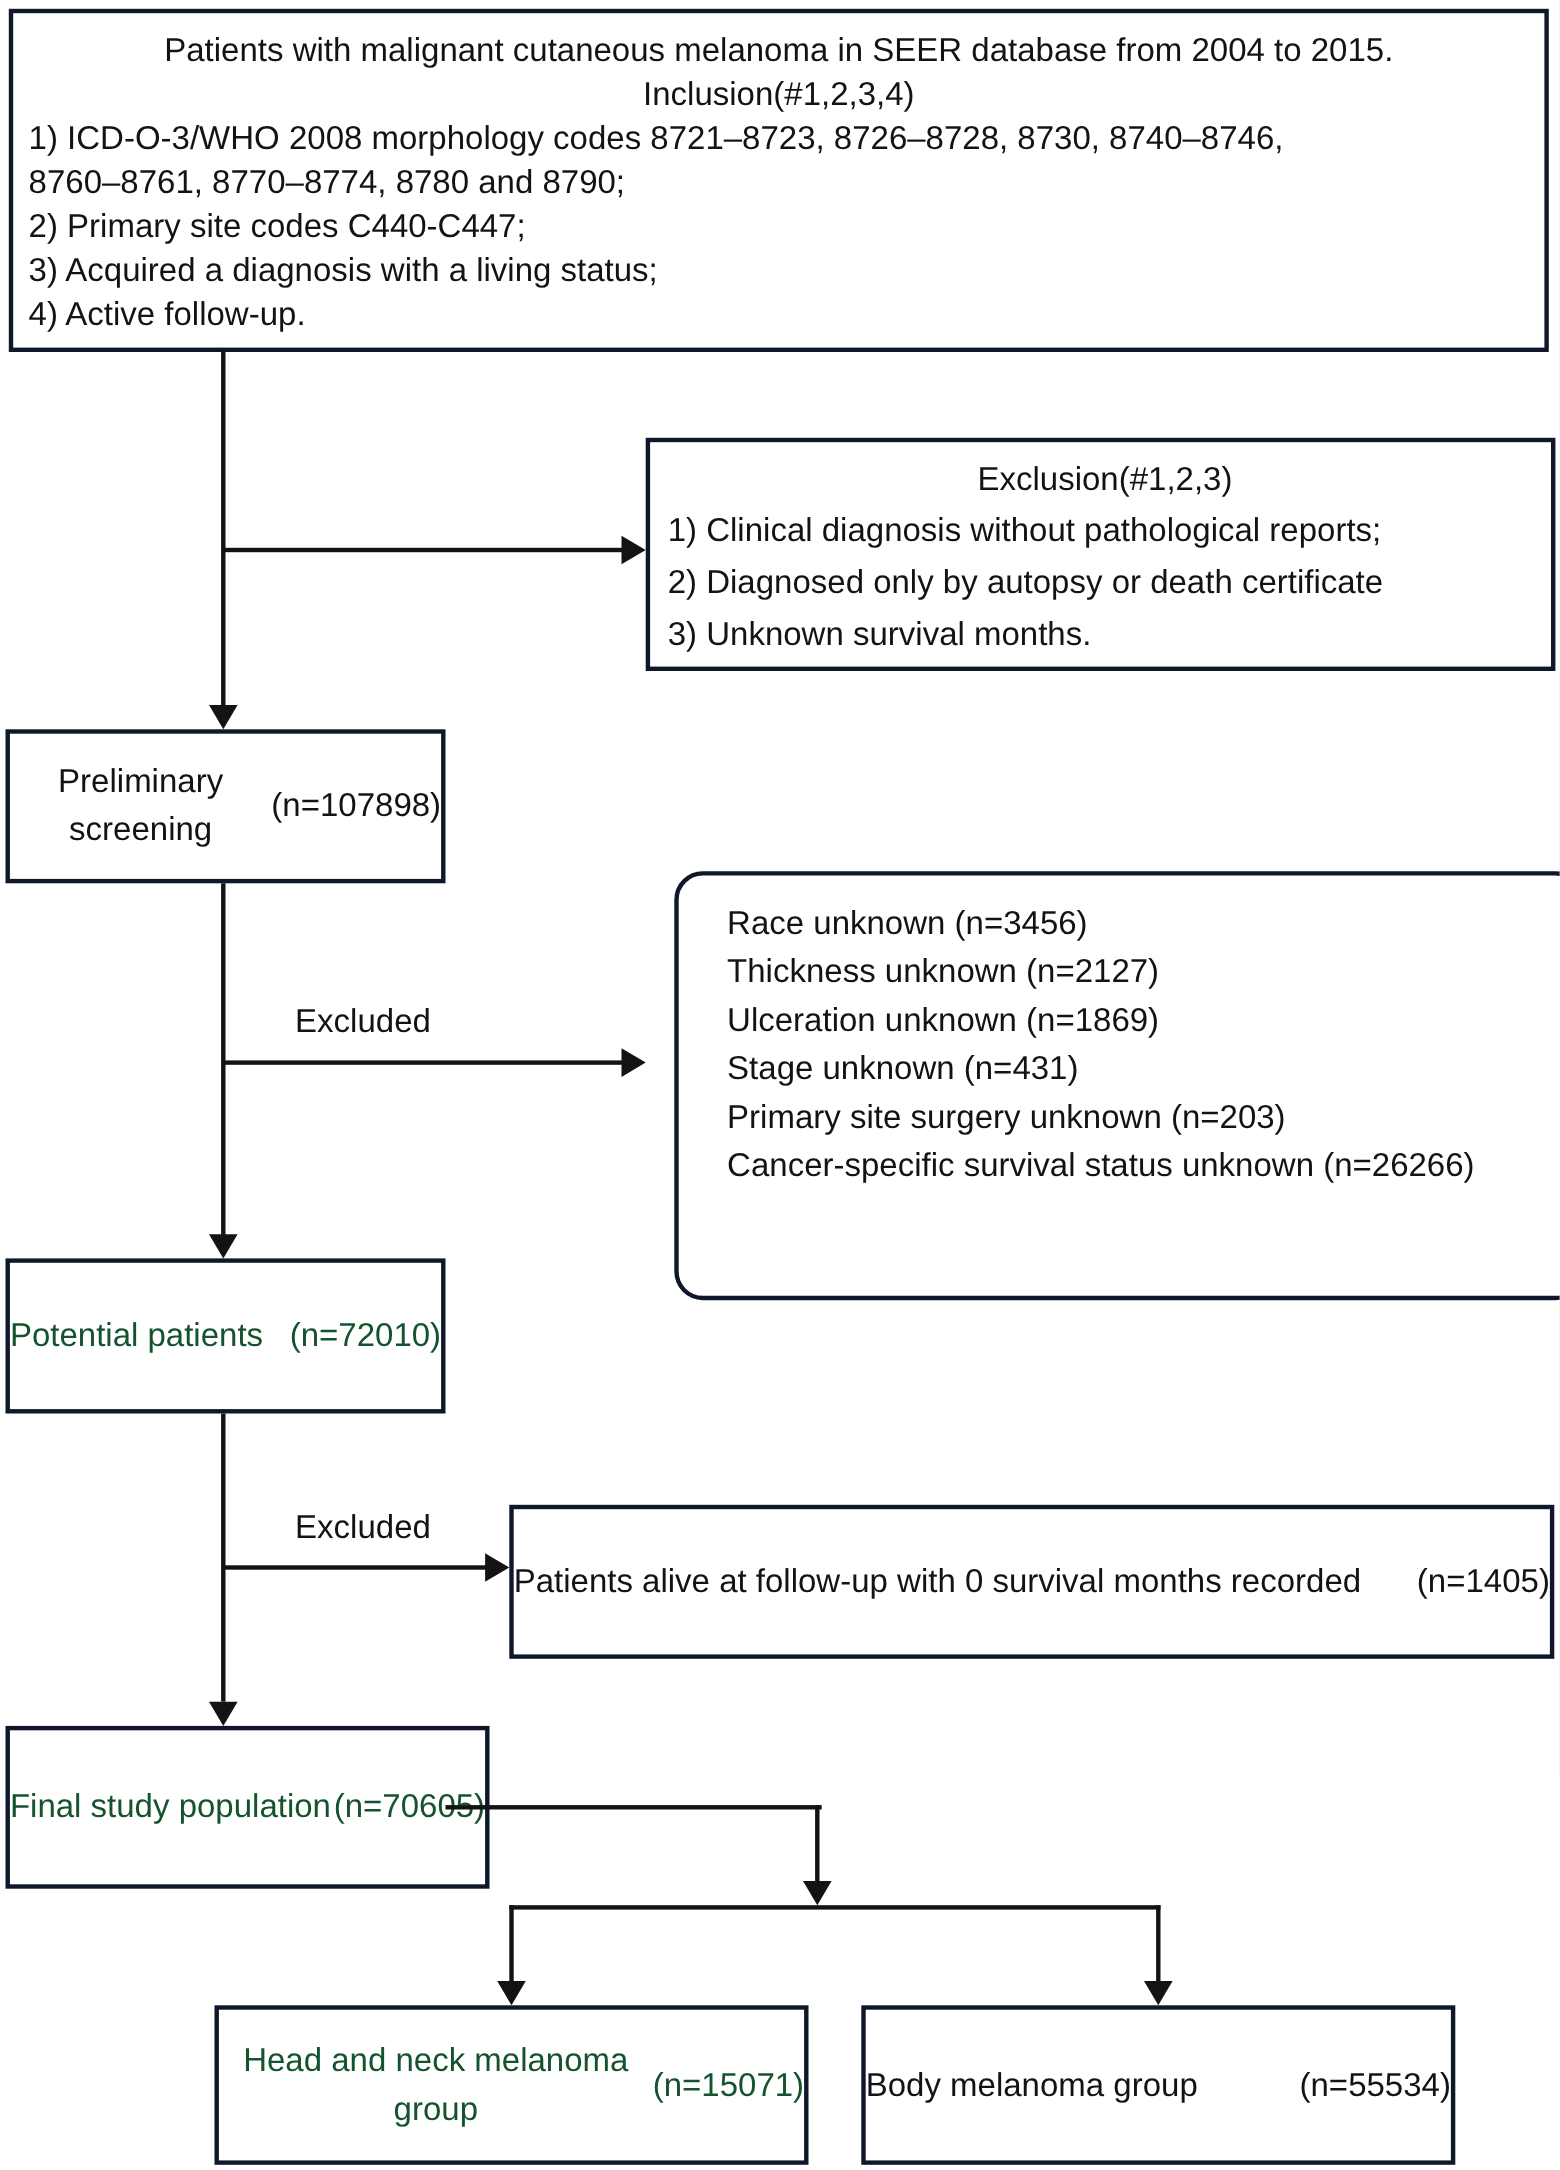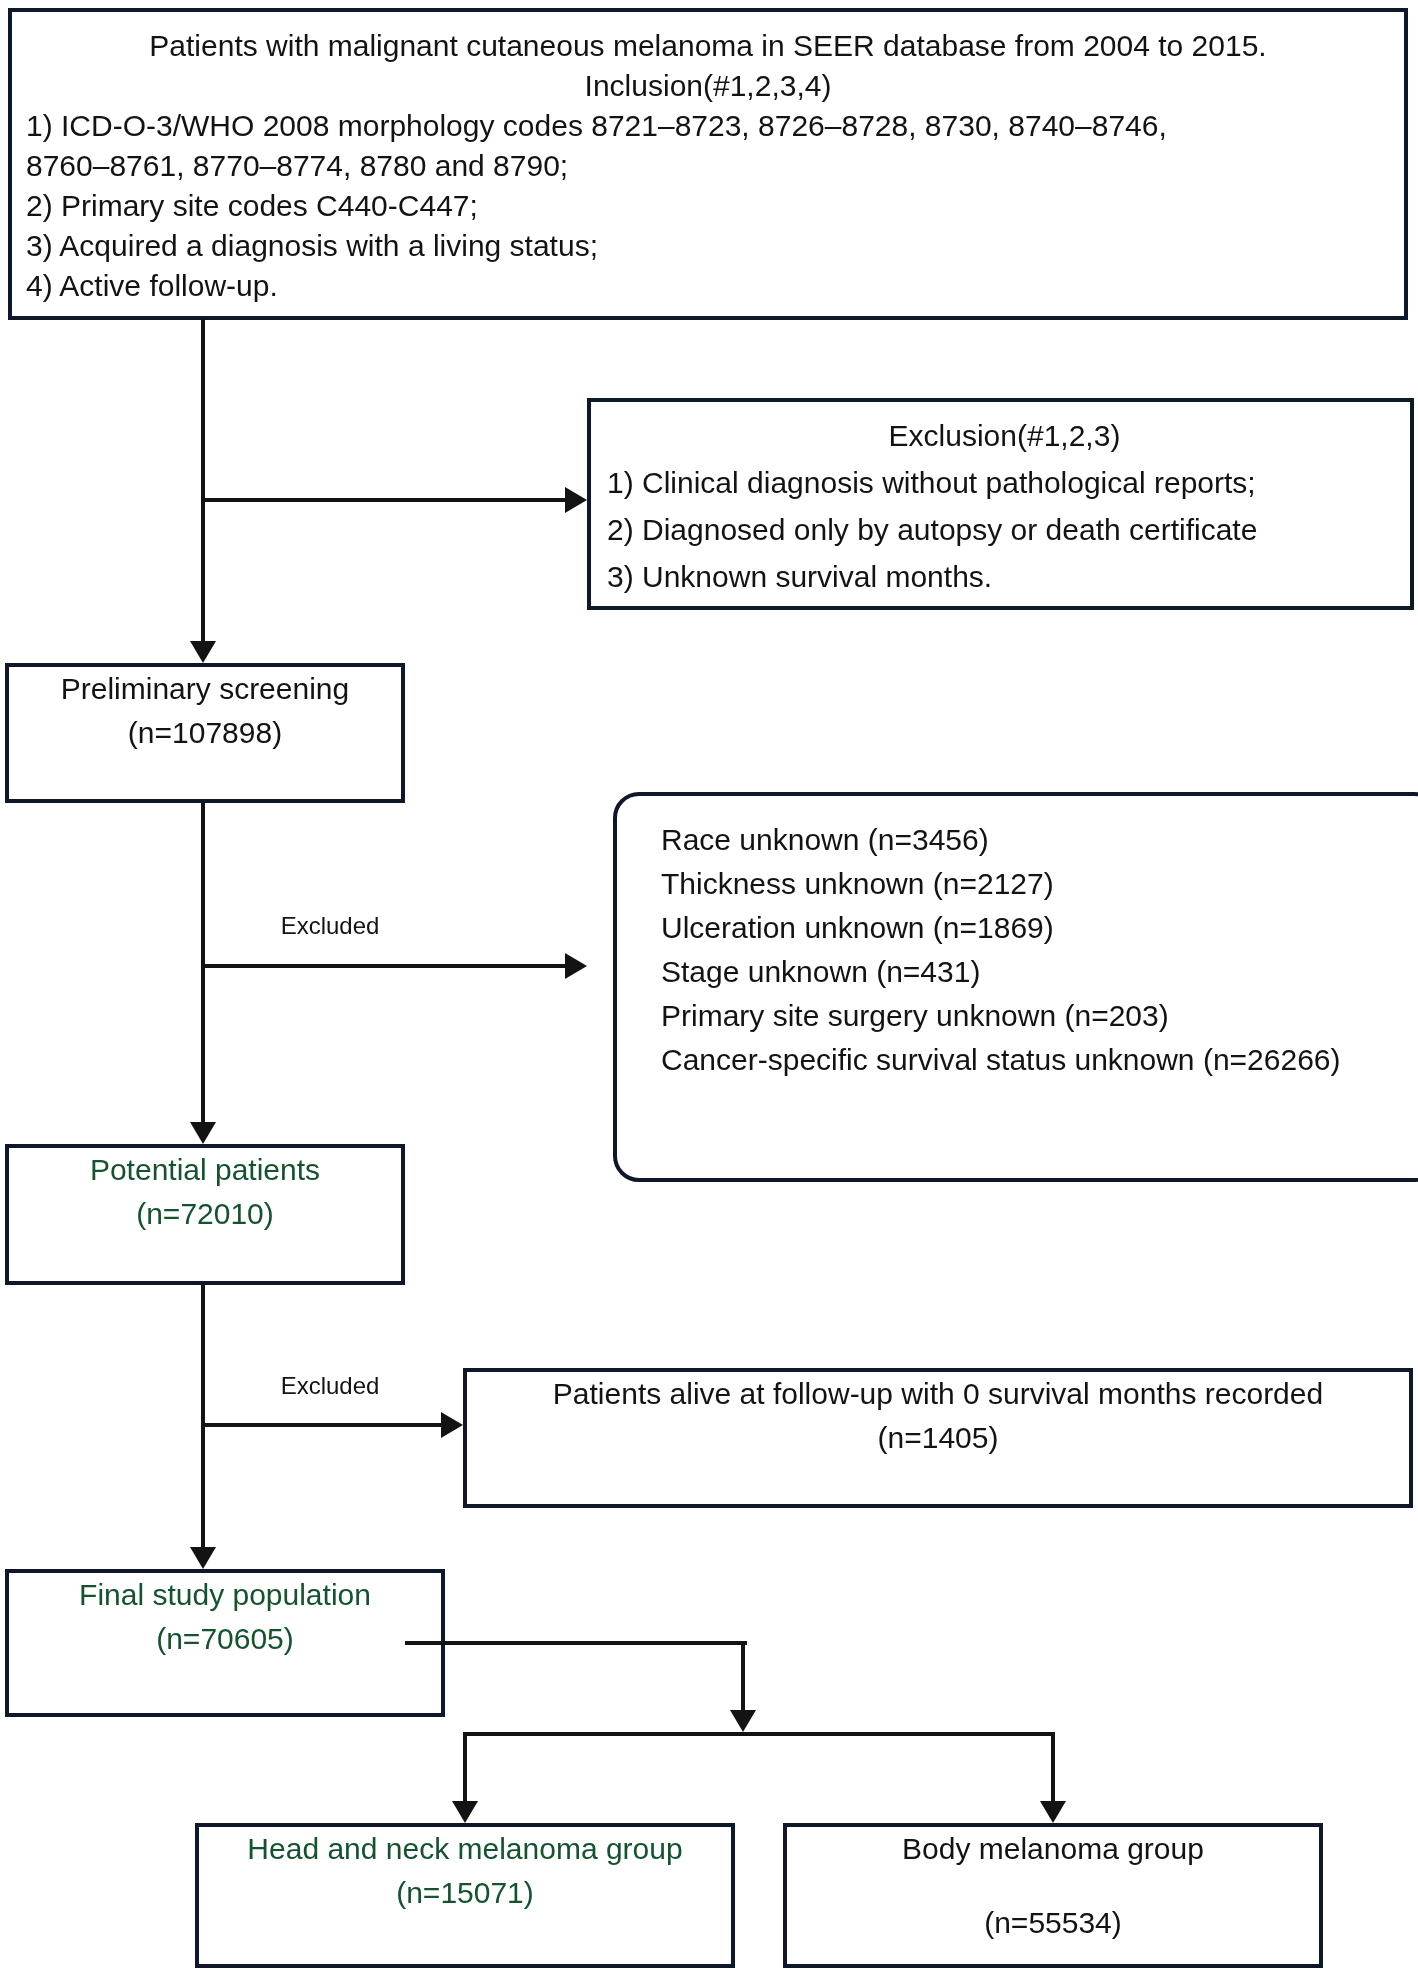--- a/index.html
+++ b/index.html
@@ -2,21 +2,21 @@
 <html><head>
 <meta charset="utf-8">
 <style>
   html,body{margin:0;padding:0;background:#e8e8e8;}
   #canvas{
     position:relative;width:1418px;height:1973px;background:#ffffff;
     font-family:"Liberation Sans","DejaVu Sans",sans-serif;color:#131313;
     overflow:hidden;margin:0 auto;
   }
   .box{position:absolute;border:4px solid #0f172a;background:#ffffff;box-sizing:border-box;}
-  .ctr{display:flex;flex-direction:column;justify-content:flex-start;align-items:center;text-align:center;}
+  .ctr{display:flex;flex-direction:row;justify-content:space-between;align-items:center;text-align:center;}
   .muted{color:#14532d;}
   
   #top-box{left:8px;top:8px;width:1400px;height:312px;padding:14px 14px 0 14px;}
   #top-box .row{font-size:30px;line-height:40px;white-space:nowrap;}
   #top-box .c{text-align:center;}
   
   #exclusion-box{left:587px;top:398px;width:827px;height:212px;padding:10px 8px 0 16px;}
   #exclusion-box .row{font-size:30px;line-height:47px;white-space:nowrap;}
   #exclusion-box .c{text-align:center;}
   
@@ -33,21 +33,21 @@
   
   .hline,.vline{position:absolute;background:#131313;}
   .hline{height:4px;}
   .vline{width:4px;}
   .arr-down{position:absolute;width:0;height:0;
     border-left:13px solid transparent;border-right:13px solid transparent;
     border-top:22px solid #131313;}
   .arr-right{position:absolute;width:0;height:0;
     border-top:13px solid transparent;border-bottom:13px solid transparent;
     border-left:22px solid #131313;}
-  .flow-label{position:absolute;font-size:24px;width:200px;text-align:center;}
+  .flow-label{position:absolute;font-size:30px;width:200px;text-align:center;}
 </style>
 </head>
 <body>
 
 <div id="canvas">
 
   <div class="box" id="top-box">
     <div class="row c">Patients with malignant cutaneous melanoma in SEER database from 2004 to 2015.</div>
     <div class="row c">Inclusion(#1,2,3,4)</div>
     <div class="row">1) ICD-O-3/WHO 2008 morphology codes 8721–8723, 8726–8728, 8730, 8740–8746,</div>

